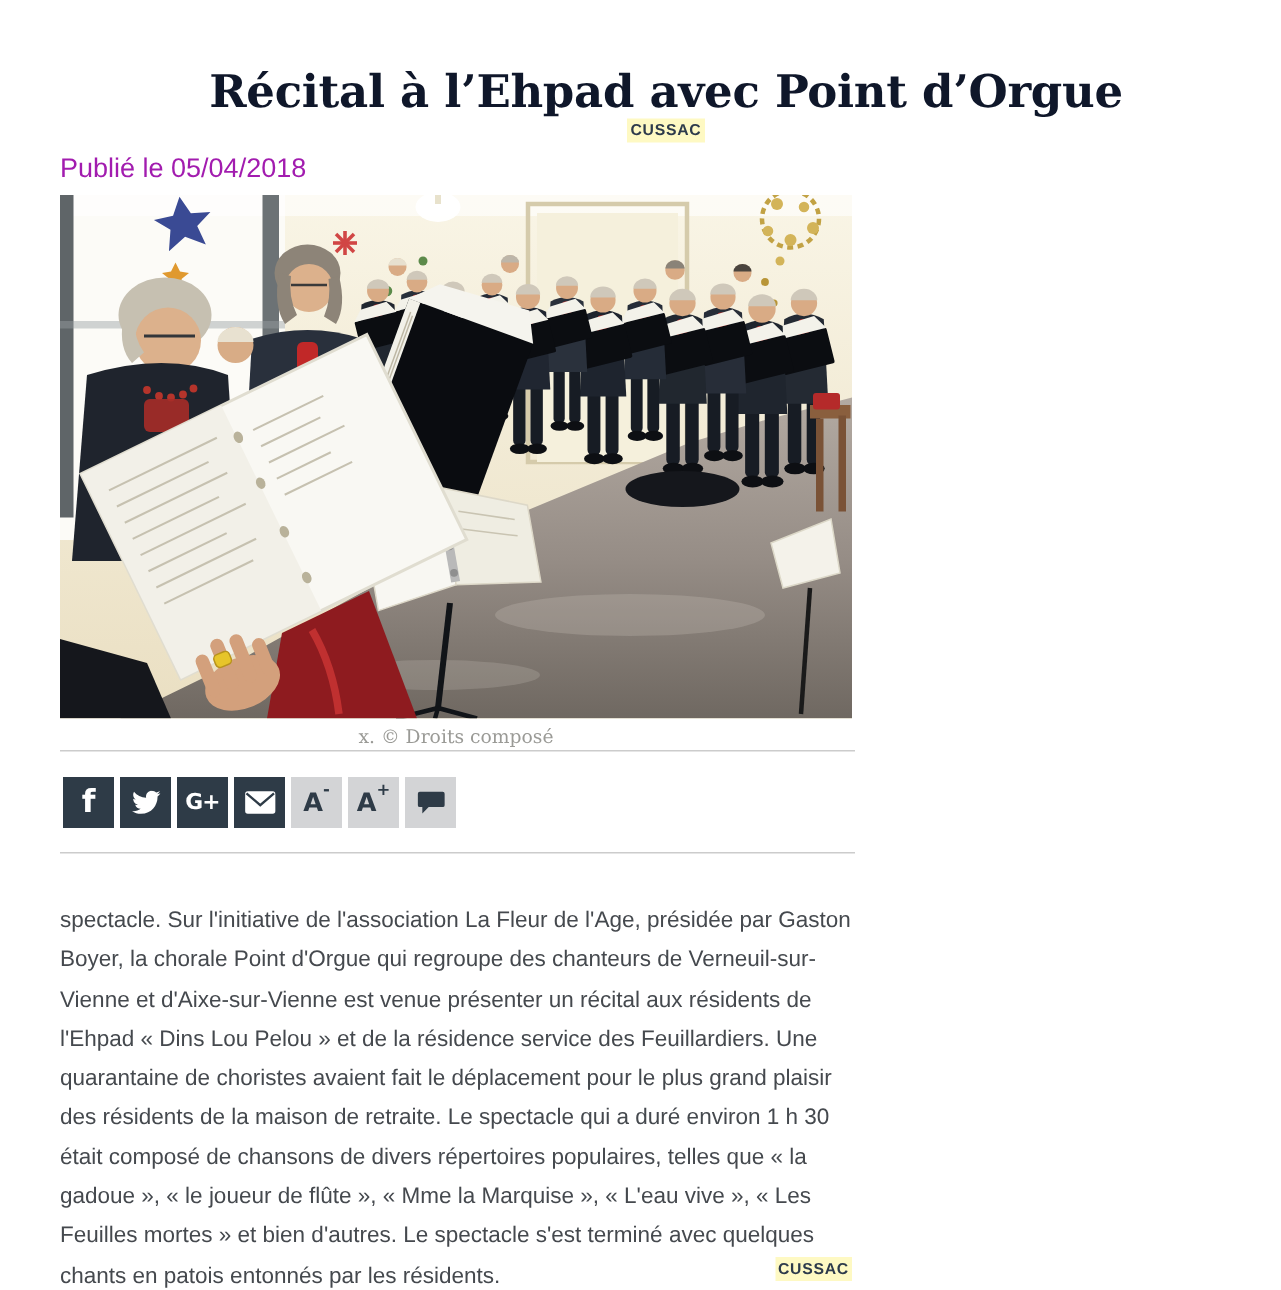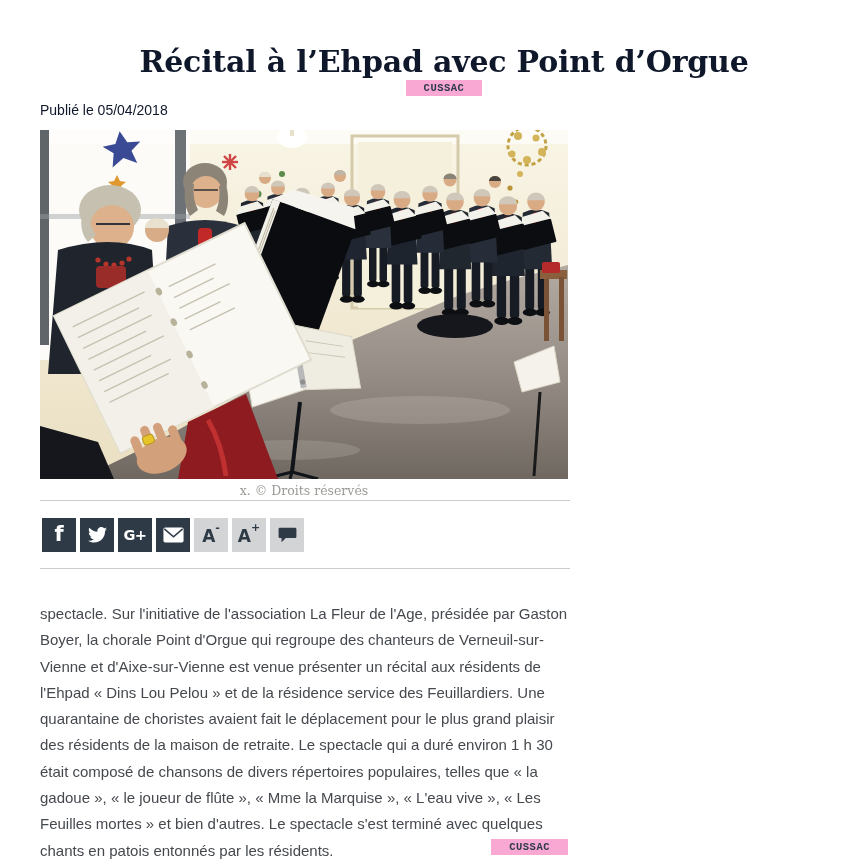--- a/index.html
+++ b/index.html
@@ -3,24 +3,24 @@
 <meta charset="utf-8">
 <style>
   html,body{margin:0;padding:0;background:#ffffff;width:854px;height:860px;overflow:hidden;
             font-family:"Liberation Sans",sans-serif;}
   .container{position:relative;margin-left:40px;width:808px;height:860px;}
 
   .title{position:absolute;top:22px;left:0;width:808px;text-align:center;
          font-family:"DejaVu Serif","Liberation Serif",serif;font-weight:700;
          font-size:30px;line-height:40px;color:#0f172a;letter-spacing:-0.2px;}
   .badge-row{position:absolute;top:77px;left:0;width:808px;text-align:center;}
-  .badge{display:inline-block;background:#f9a8d4;color:#2d3a4b;font-weight:700;
-         font-size:10.5px;letter-spacing:0.5px;padding:2px 18px;text-decoration:none;
-         font-family:Liberation Mono, monospace;cursor:pointer;}
-  .published{position:absolute;top:102px;left:0;font-size:14px;color:#0f172a;}
+  .badge{display:inline-block;background:#fef9c3;color:#2d3a4b;font-weight:700;
+         font-size:10.5px;letter-spacing:0.5px;padding:2px 2px;text-decoration:none;
+         font-family:Liberation Sans, sans-serif;cursor:pointer;}
+  .published{position:absolute;top:102px;left:0;font-size:18px;color:#a21caf;}
 
   figure.photo{position:absolute;top:130px;left:0;width:528px;height:349px;margin:0;
                overflow:hidden;background:#efe8d2;}
   .caption{position:absolute;top:483px;left:0;width:528px;text-align:center;
            font-family:"DejaVu Serif","Liberation Serif",serif;
            font-size:12.5px;color:#9a9a96;}
   .rule{position:absolute;left:0;width:530px;height:0;border:none;
         border-top:1px solid #cccccc;margin:0;}
   .rule1{top:500px;} .rule2{top:568px;}
 
@@ -244,21 +244,21 @@
 
       <rect x="500" y="140" width="27" height="9" fill="#8a5f3e"></rect>
       <rect x="504" y="149" width="5" height="62" fill="#7a5236"></rect>
       <rect x="519" y="147" width="5" height="64" fill="#7a5236"></rect>
       <rect x="502" y="132" width="18" height="11" rx="2" fill="#b52a2a"></rect>
       <polygon points="474,232 514,216 520,252 482,262" fill="#f4f2ea" stroke="#dcd8c8" stroke-width="1"></polygon>
       <path d="M500,262 L494,346" stroke="#1a1a1a" stroke-width="3" fill="none"></path>
     </svg>
   </figure>
 
-  <div class="caption">x. © Droits réservés</div>
+  <div class="caption">x. © Droits composé</div>
 
   <hr class="rule rule1">
 
   <div class="share-row">
     <button class="sb dark">
       <span class="fb">f</span>
     </button>
     <button class="sb dark">
       <svg width="19" height="16" viewBox="0 0 24 20" fill="#ffffff">
         <path d="M24,2.3c-0.9,0.4-1.8,0.7-2.8,0.8c1-0.6,1.8-1.6,2.2-2.7c-1,0.6-2,1-3.1,1.2C19.4,0.6,18.1,0,16.7,0 c-2.7,0-4.9,2.2-4.9,4.9c0,0.4,0,0.8,0.1,1.1C7.7,5.8,4.1,3.9,1.7,0.9C1.2,1.6,1,2.5,1,3.4c0,1.7,0.9,3.2,2.2,4.1 C2.4,7.5,1.6,7.3,1,6.9v0.1c0,2.4,1.7,4.4,3.9,4.8c-0.4,0.1-0.8,0.2-1.3,0.2c-0.3,0-0.6,0-0.9-0.1c0.6,2,2.4,3.4,4.6,3.4 c-1.7,1.3-3.8,2.1-6.1,2.1c-0.4,0-0.8,0-1.2-0.1c2.2,1.4,4.8,2.2,7.5,2.2c9.1,0,14-7.5,14-14c0-0.2,0-0.4,0-0.6 C22.5,4.2,23.3,3.3,24,2.3z"></path>

